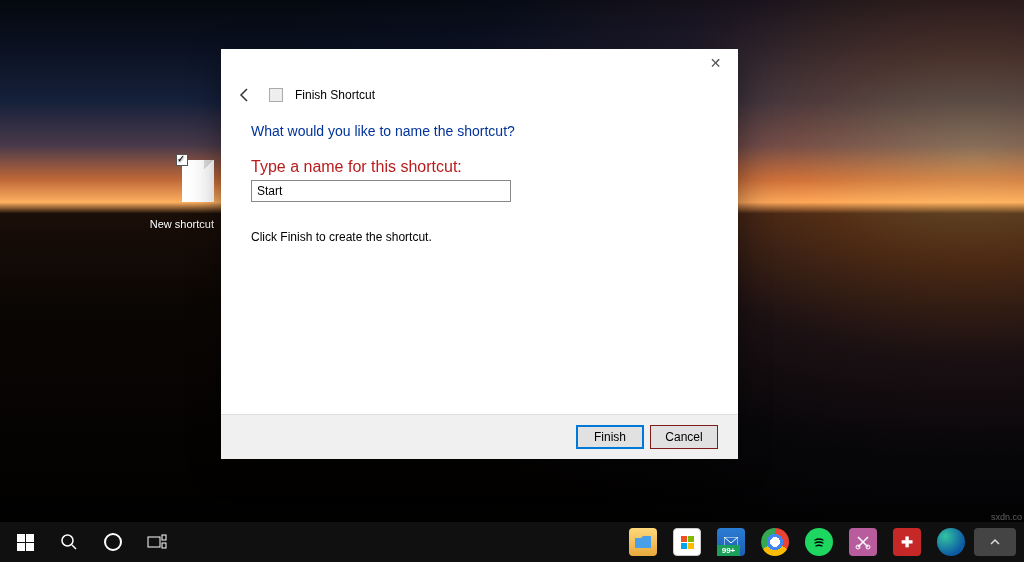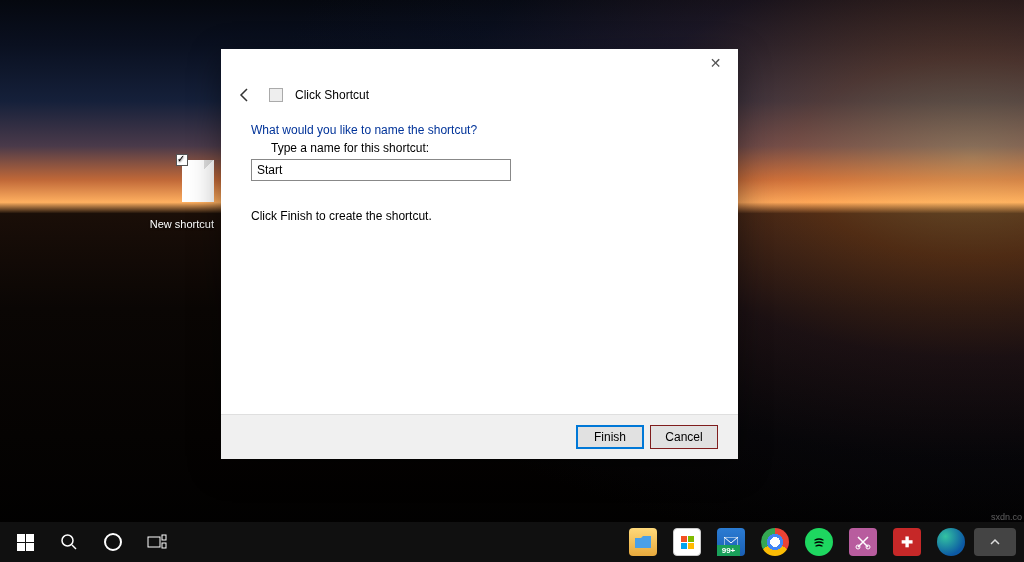--- a/index.html
+++ b/index.html
@@ -129,28 +129,27 @@
       border: 1px solid #aaa;
     }
     .dialog-header .title { color: #000; font-size: 12px; }
 
     .dialog-body {
       flex: 1;
       padding: 6px 30px 0 30px;
     }
     .instruction {
       color: #003399;
-      font-size: 12px;
+      font-size: 14px;
+      margin-bottom: 19px;
+    }
+    .field-label {
+      font-size: 16px;
+      color: #b91c1c;
       margin-bottom: 4px;
-    }
-    .field-label {
-      font-size: 12px;
-      color: #000000;
-      margin-bottom: 4px;
-      margin-left: 20px;
     }
     .text-input {
       width: 260px;
       border: 1px solid #888;
       padding: 3px 5px;
       font-size: 12px;
       outline: none;
     }
     .helper {
       margin-top: 28px;
@@ -255,21 +254,21 @@
       <span>✕</span>
     </div>
   </div>
   <div class="dialog-header">
     <div class="back-btn">
       <svg viewBox="0 0 16 16">
           <path d="M10 2 L4 8 L10 14" fill="none" stroke="#333" stroke-width="1.5"></path>
         </svg>
     </div>
     <span class="mini-icon"></span>
-    <span class="title">Click Shortcut</span>
+    <span class="title">Finish Shortcut</span>
   </div>
   <div class="dialog-body">
     <div class="instruction">What would you like to name the shortcut?</div>
     <div class="field-label">Type a name for this shortcut:</div>
     <input class="text-input" type="text" value="Start" style="">
     <div class="helper">Click Finish to create the shortcut.</div>
   </div>
   <div class="dialog-footer">
     <button class="dlg-btn primary">Finish</button>
     <button class="dlg-btn">Cancel</button>

